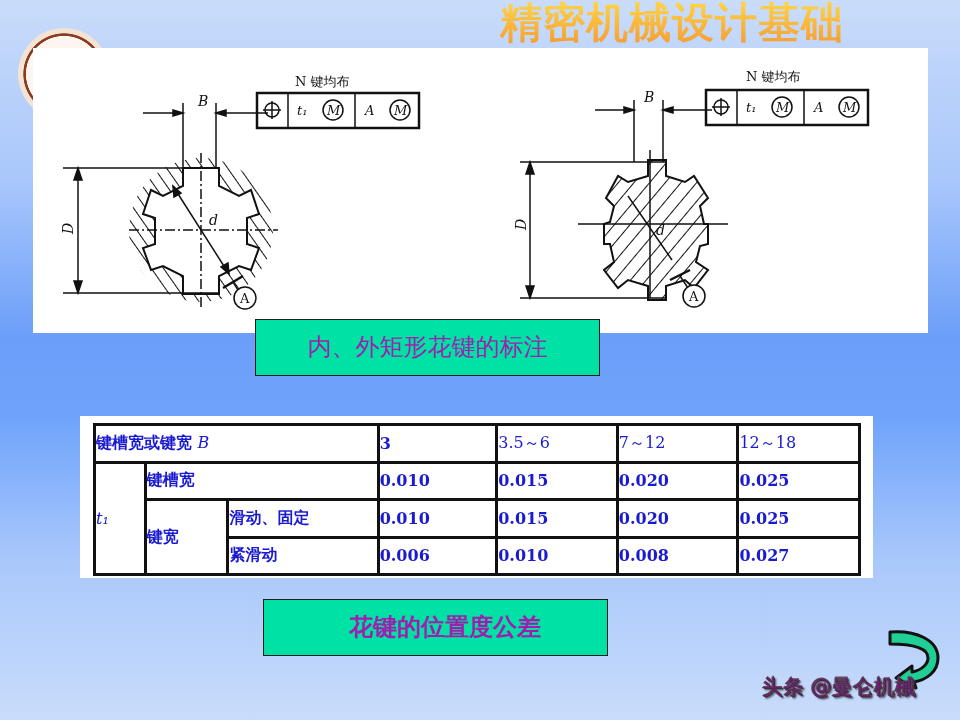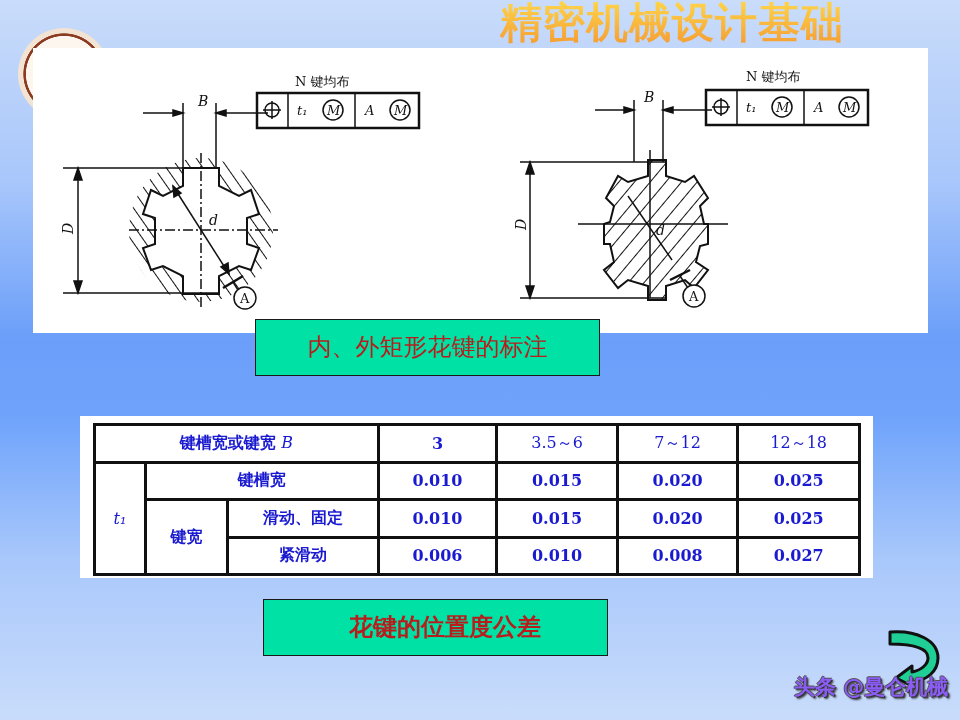--- a/index.html
+++ b/index.html
@@ -29,40 +29,40 @@
     position:absolute; left:36px; top:36px; font-size:7px; color:#7a2f1a;
     transform:rotate(-20deg); font-family:"DejaVu Serif", serif; letter-spacing:0.5px;
   }
   .figure-panel {
     position:absolute; left:33px; top:48px; width:895px; height:285px;
     background:#fff;
   }
   .figure-panel svg { position:absolute; left:0; top:0; }
   .caption-box {
     position:absolute; background:#00e1a5; border:1.5px solid #1a1a1a;
-    color:#b91c1c; text-align:center; font-family:"DejaVu Serif", serif;
+    color:#a21caf; text-align:center; font-family:"DejaVu Serif", serif;
   }
   .caption-1 { left:255px; top:319px; width:345px; height:57px; font-size:24px; line-height:55px; }
   .caption-2 { left:263px; top:599px; width:345px; height:57px; font-size:24px; line-height:55px; font-weight:bold; font-family:"DejaVu Sans", sans-serif;padding-left:19px; }
   .table-panel {
     position:absolute; left:80px; top:416px; width:793px; height:162px; background:#fff;
   }
   table.tol {
     position:absolute; left:13px; top:7px; width:768px; height:153px;
     border-collapse:collapse; font-family:"DejaVu Serif", serif;
     color:#1a1ad0; font-weight:bold; font-size:16px;
   }
   table.tol td {
-    border:3px solid #111; text-align:center; vertical-align:middle; padding:0;
+    border:3px solid #111; vertical-align:middle; padding:0;
   }
   table.tol td.i { font-style:italic; font-weight:normal; }
   .watermark {
-    position:absolute; left:762px; top:673px; font-size:21px; color:#8b5cf6; font-weight:bold;
+    position:absolute; left:762px; top:673px; font-size:21px; color:#701a75; font-weight:normal;
     text-shadow: 1px 1px 0 #333, -1px 0 0 #555, 0 -1px 0 #555, 2px 2px 2px #333;
-    font-family:"DejaVu Sans", sans-serif; white-space:nowrap;margin-left:32px;
+    font-family:"DejaVu Sans", sans-serif; white-space:nowrap;
   }
   .return-arrow { position:absolute; left:886px; top:628px; }
 </style>
 </head>
 <body>
 
 <div class="slide-title">精密机械设计基础</div>
 
 <div class="logo">
   <span class="logo-text">ERSITY (PEIYANG</span>

